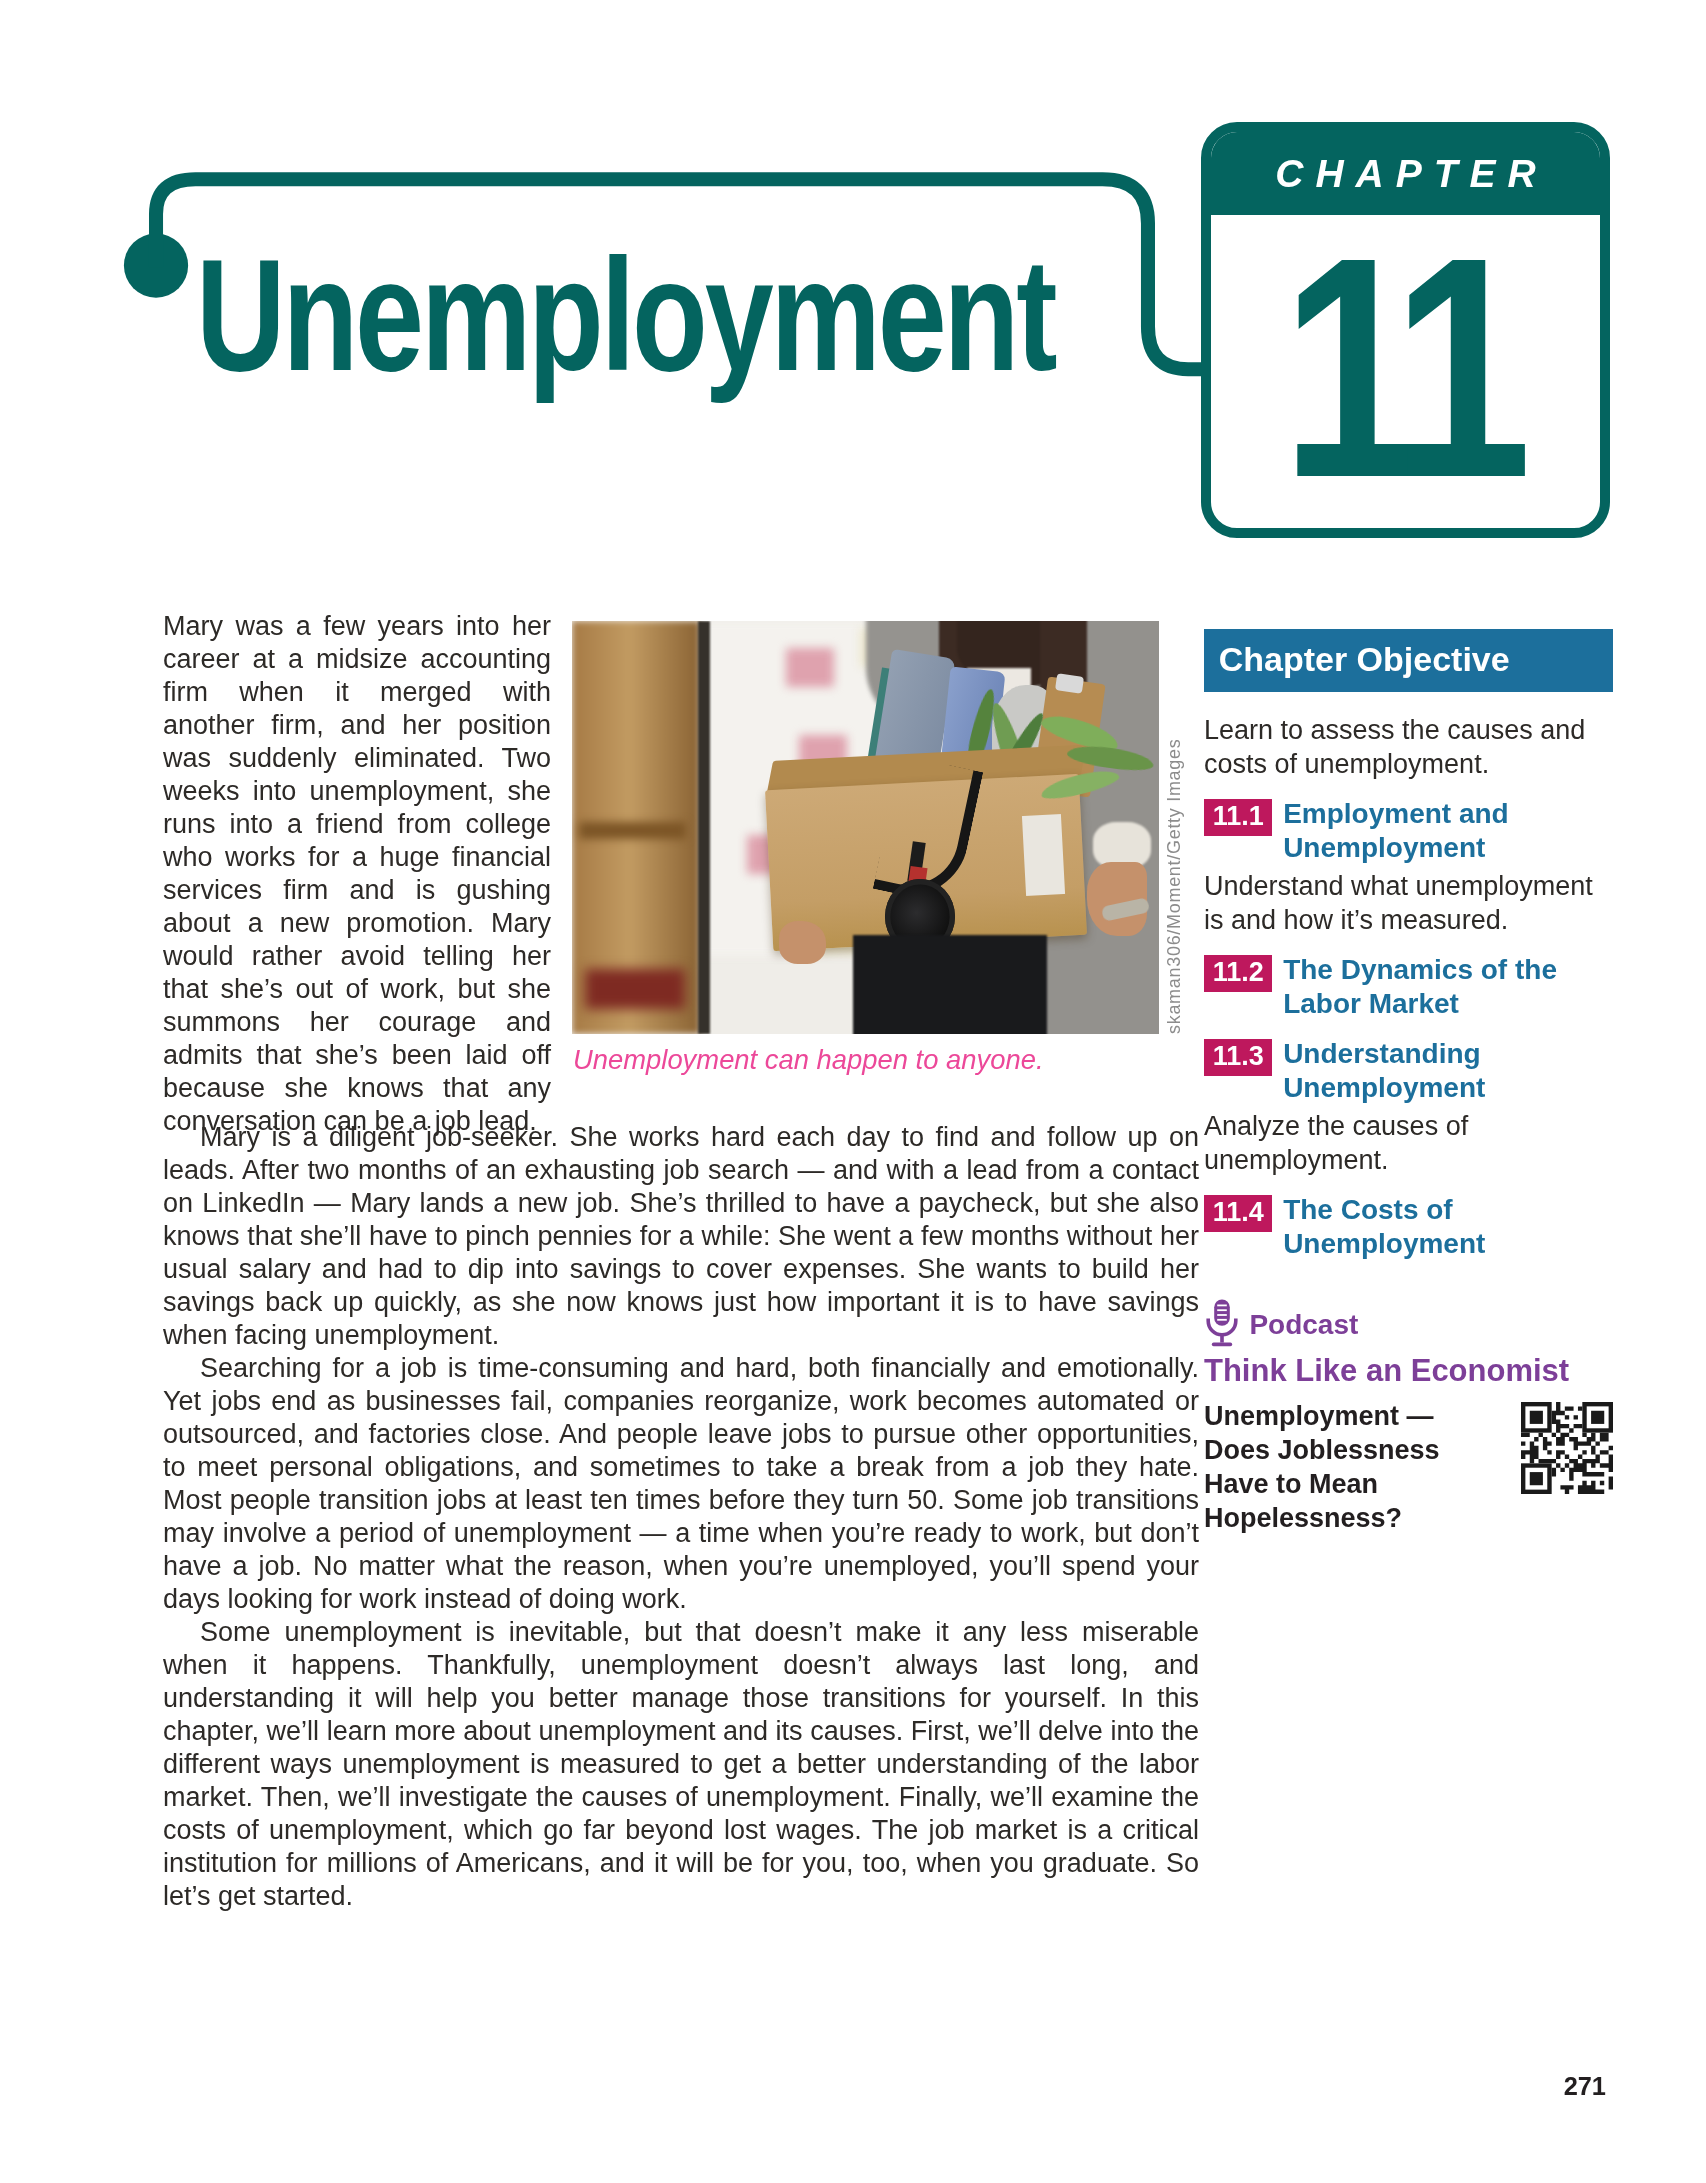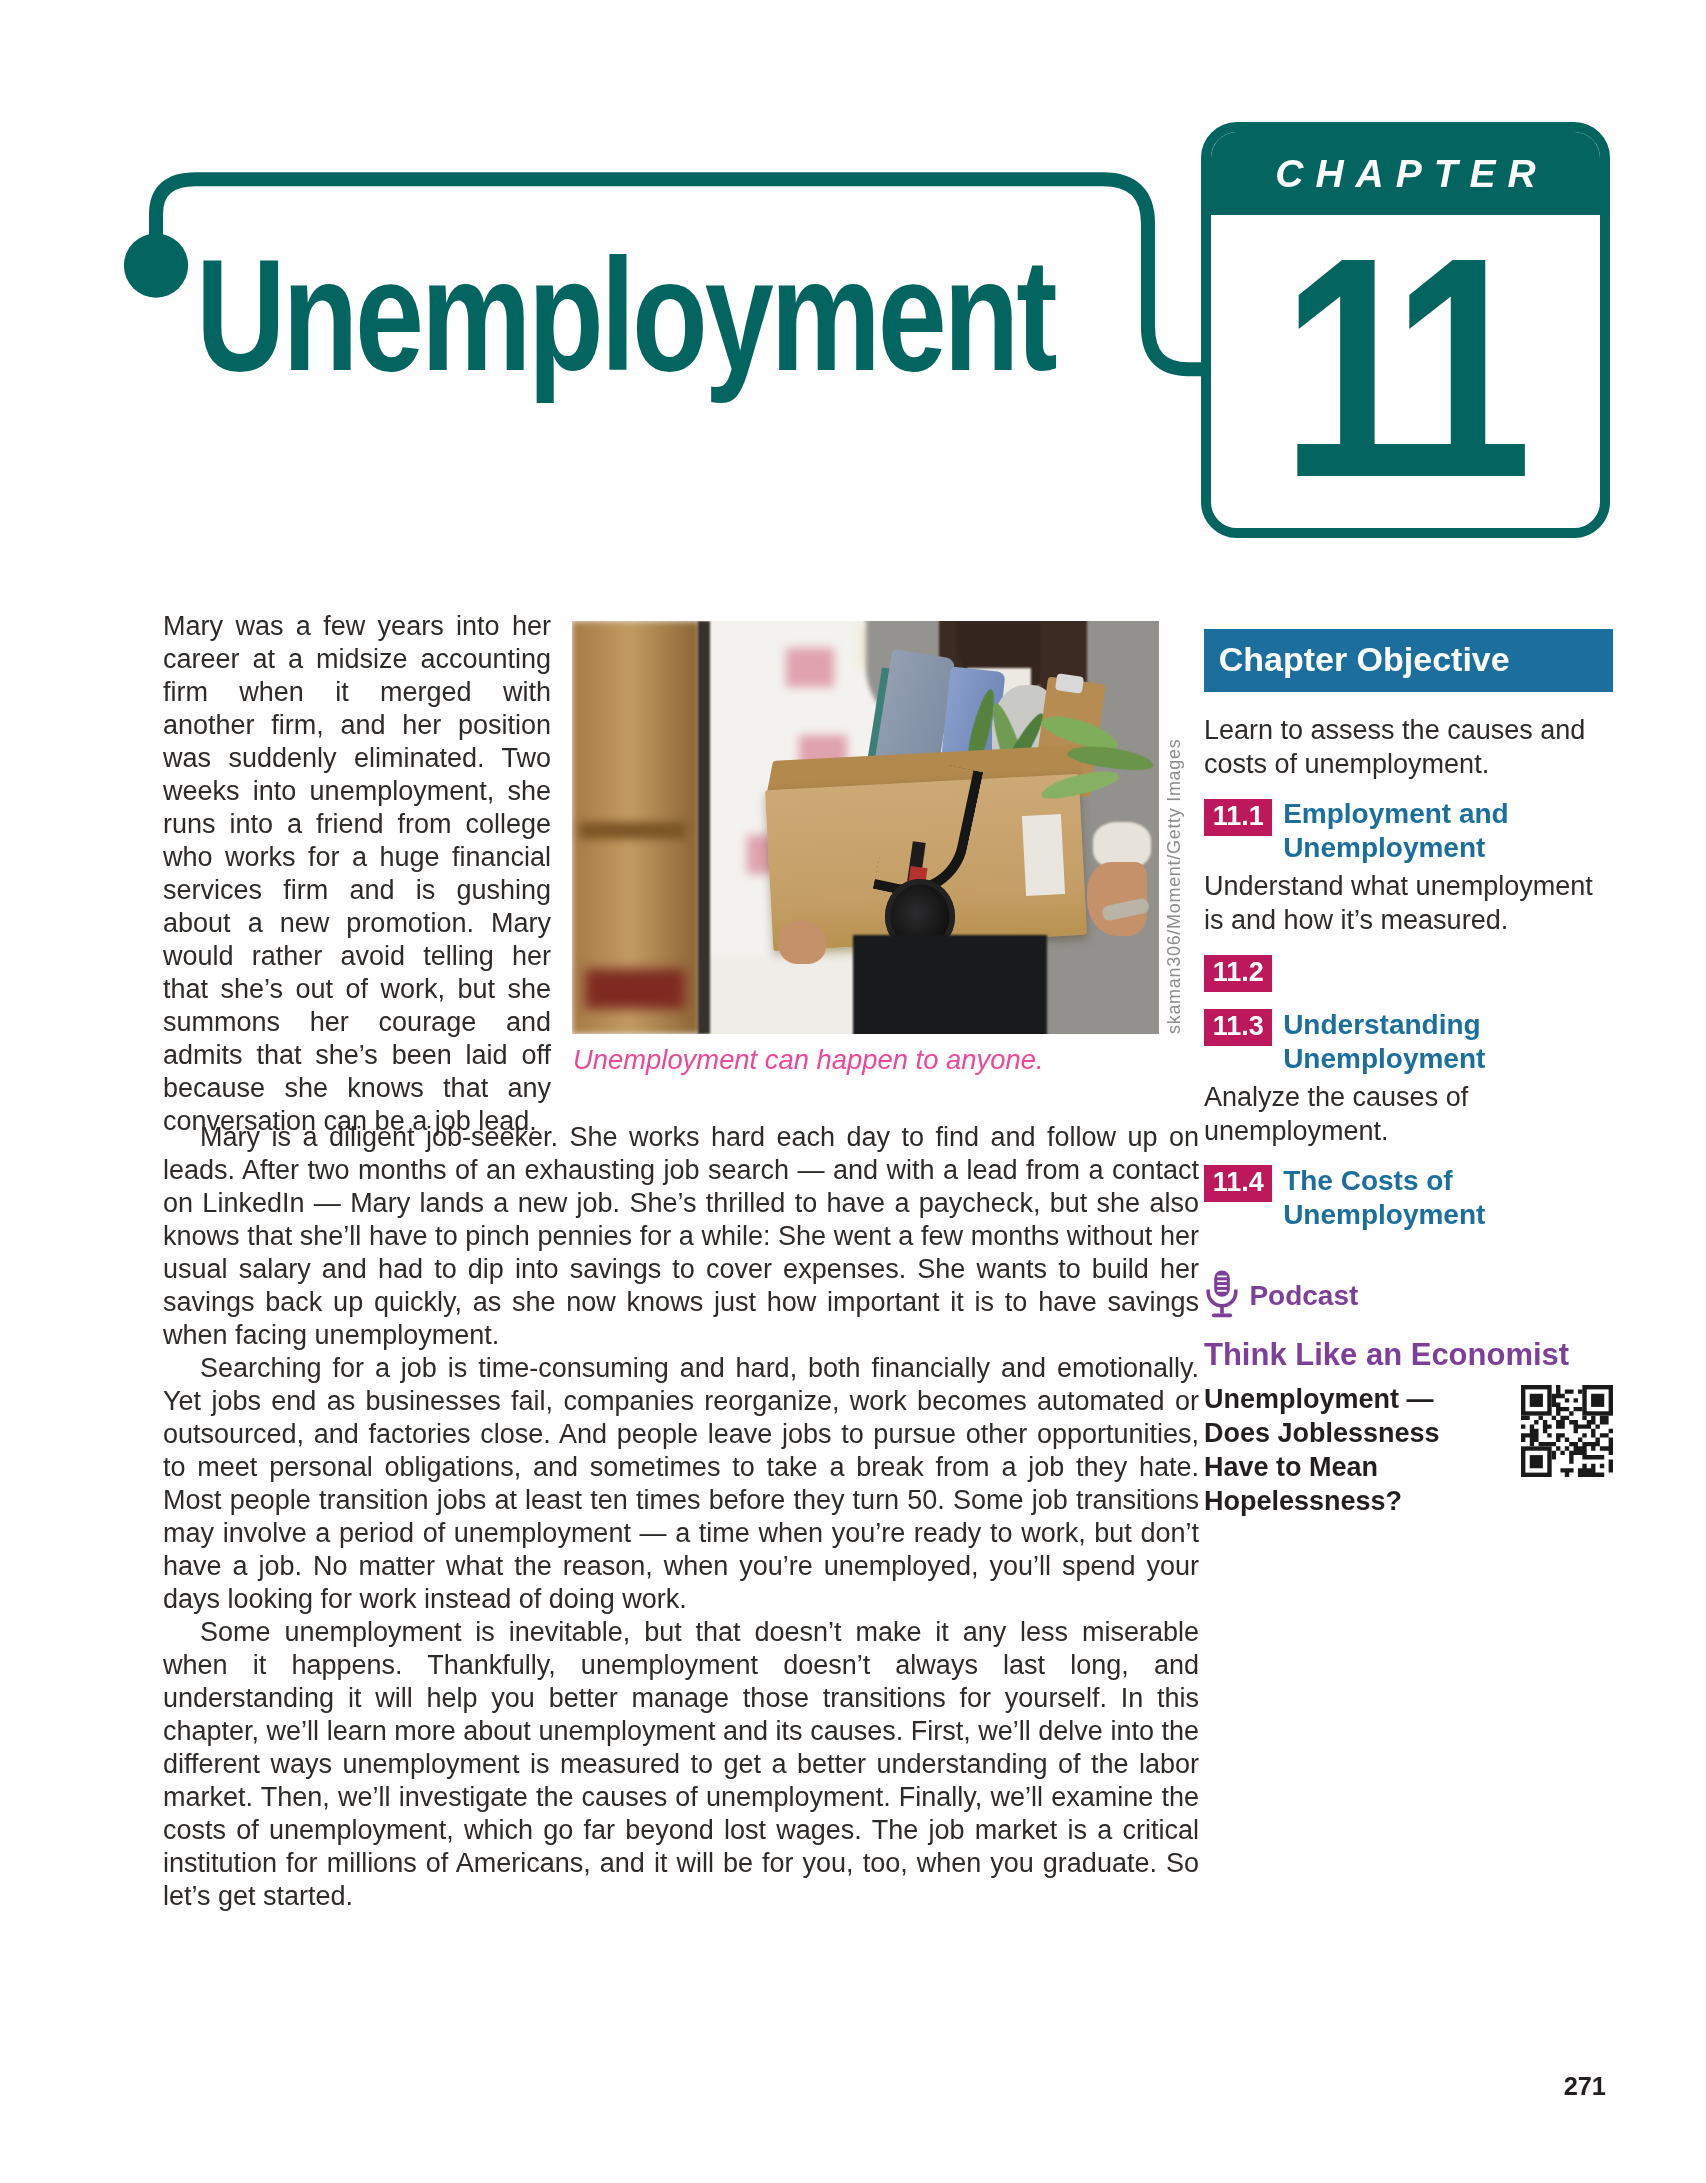--- a/index.html
+++ b/index.html
@@ -95,21 +95,21 @@
   .sb-intro{margin-top:21.4px;font-size:27px;line-height:34px;color:#2d2a27;}
   .objective{margin-top:16px;}
   .obj-head{display:flex;align-items:flex-start;}
   .obj-num{flex:none;background:#be185d;color:#fff;font-weight:bold;font-size:27px;
            padding:2px 8.7px 4px;margin-top:1.3px;}
   .obj-title{margin-left:10.7px;color:#1c6f9c;font-weight:bold;font-size:28px;line-height:34px;width:294px;}
   .obj-desc{margin-top:4px;font-size:27px;line-height:34px;color:#2d2a27;}
   .podcast{margin-top:37px;}
   .pod-head{display:flex;align-items:center;}
   .pod-label{color:#7d3f98;font-weight:bold;font-size:28px;margin-left:9.4px;}
-  .pod-series{color:#7d3f98;font-weight:bold;font-size:31px;margin-top:14px;}
+  .pod-series{color:#7d3f98;font-weight:bold;font-size:31px;margin-top:1px;}
   .pod-row{display:flex;justify-content:space-between;margin-top:9.4px;}
   .pod-episode{font-weight:bold;font-size:27px;line-height:34px;color:#231f20;width:288px;}
   .qr{flex:none;width:92px;height:92px;margin-top:2.7px;}
 
   .page-number{position:absolute;left:1519px;top:2072px;width:87px;text-align:right;
                font-size:25.4px;font-weight:bold;color:#231f20;}
 </style>
 </head>
 <body>
 
@@ -195,20 +195,21 @@
       <div class="obj-head">
         <span class="obj-num">11.1</span>
         <span class="obj-title">Employment and Unemployment</span>
       </div>
       <div class="obj-desc">Understand what unemployment is and how it’s measured.</div>
     </div>
 
     <div class="objective">
       <div class="obj-head">
         <span class="obj-num">11.2</span>
+        <span class="obj-title">The Dynamics of the Labor Market</span>
       </div>
     </div>
 
     <div class="objective">
       <div class="obj-head">
         <span class="obj-num">11.3</span>
         <span class="obj-title">Understanding Unemployment</span>
       </div>
       <div class="obj-desc">Analyze the causes of unemployment.</div>
     </div>

